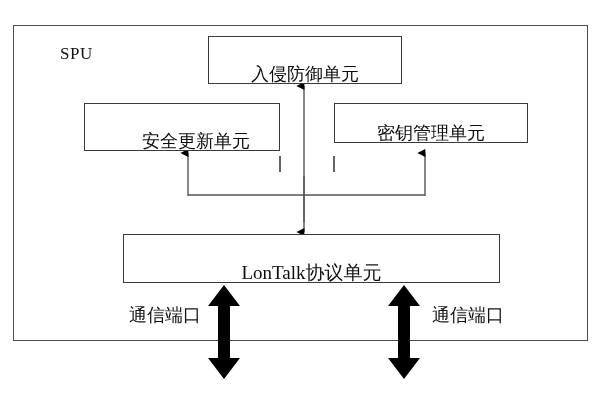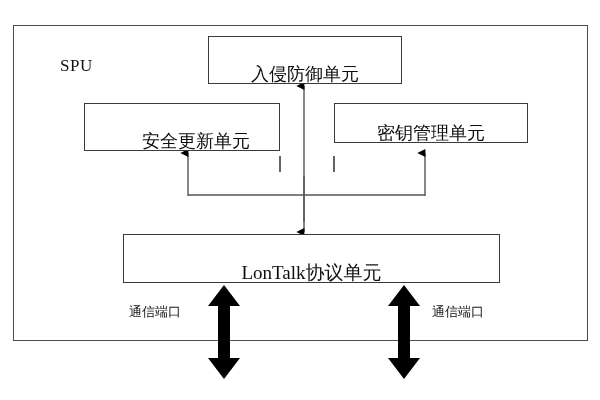--- a/index.html
+++ b/index.html
@@ -27,21 +27,20 @@
     background: transparent;
   }
   .spu-label {
     position: absolute;
     left: 60px;
     top: 44px;
     font-size: 17px;
     color: #111111;
     letter-spacing: 0.5px;
     white-space: nowrap;
-    margin-top: 12px;
   }
   
   .unit-box {
     position: absolute;
     box-sizing: border-box;
     border: 1.6px solid #3a3a3a;
     background: #ffffff;
     display: flex;
     align-items: flex-end;
     justify-content: center;
@@ -63,21 +62,21 @@
     position: absolute;
     left: 0;
     top: 0;
     width: 600px;
     height: 400px;
     pointer-events: none;
   }
   
   .port-label {
     position: absolute;
-    font-size: 13px;
+    font-size: 18px;
     color: #111111;
     white-space: nowrap;
   }
   #port-label-left  { left: 129px; top: 303px; }
   #port-label-right { left: 432px; top: 303px; }
 
   
   .port-arrow {
     position: absolute;
     width: 34px;

